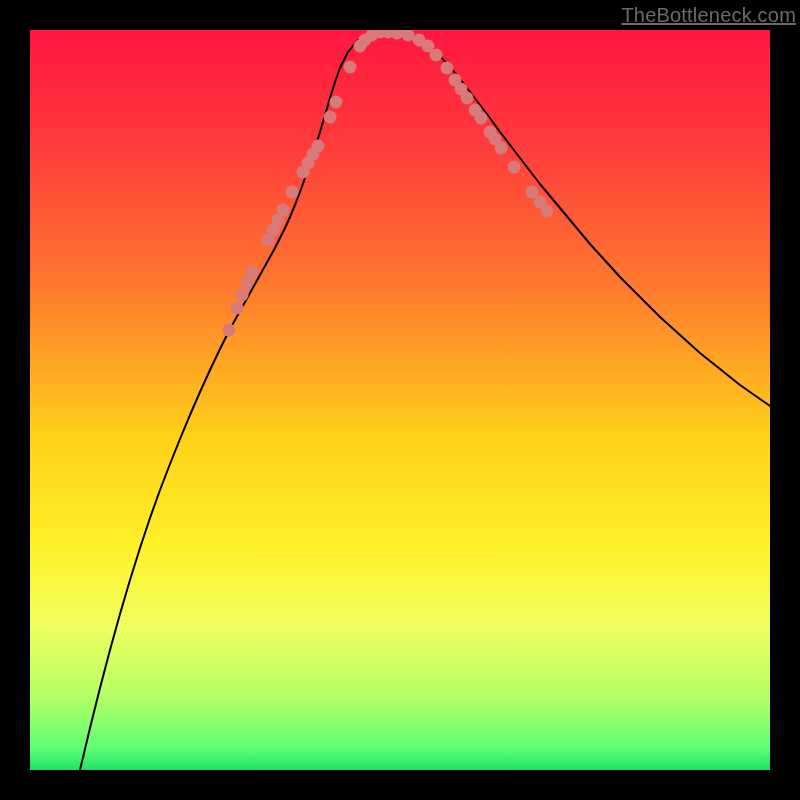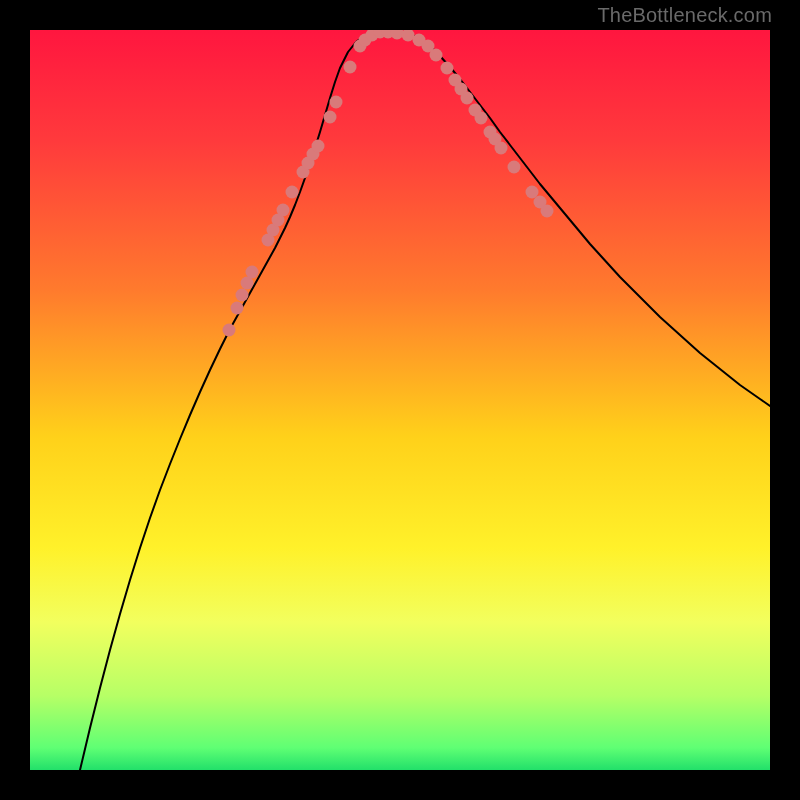--- a/index.html
+++ b/index.html
@@ -15,25 +15,26 @@
     position: absolute;
     left: 0;
     top: 0;
     width: 800px;
     height: 800px;
     background: #000;
   }
   .watermark {
     position: absolute;
     top: 4px;
-    right: 28px;
+    right: 4px;
     color: #6a6a6a;
     font-size: 20px;
     font-weight: 500;
     letter-spacing: 0.2px;
+    text-decoration: underline;
   }
   .plot-area {
     position: absolute;
     left: 30px;
     top: 30px;
     width: 740px;
     height: 740px;
   }
   svg {
     display: block;

